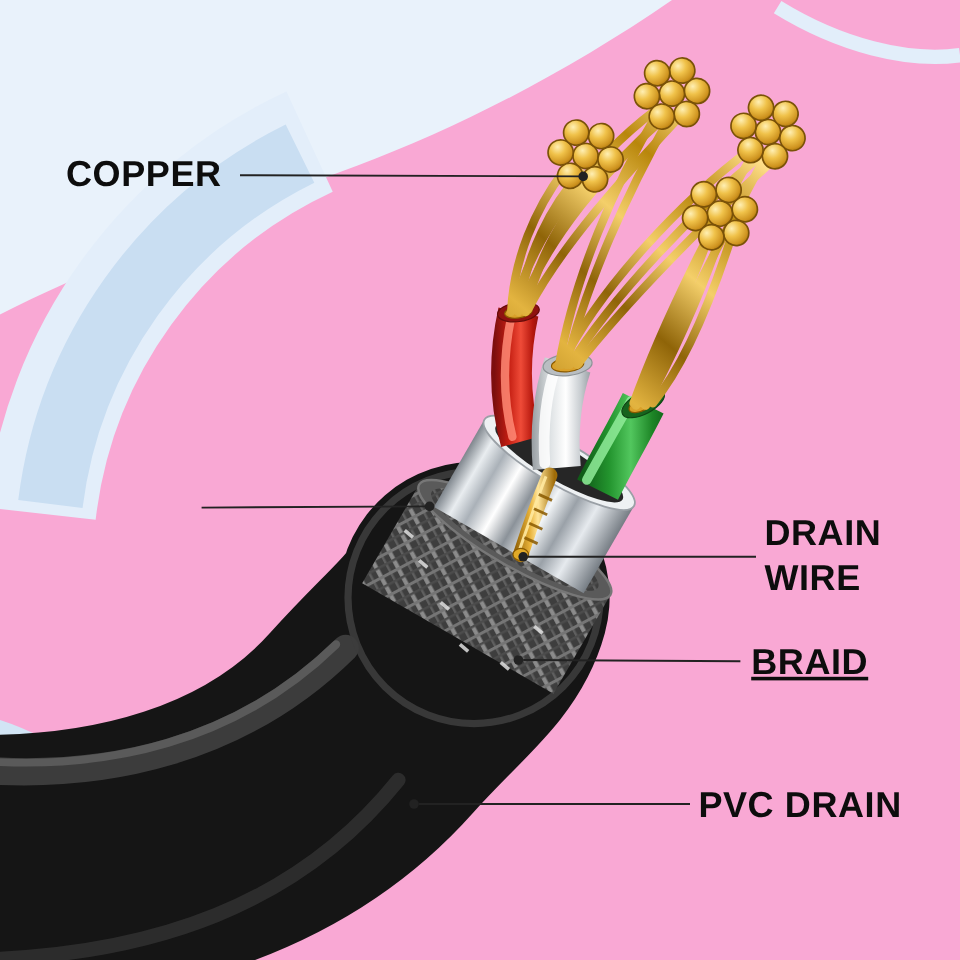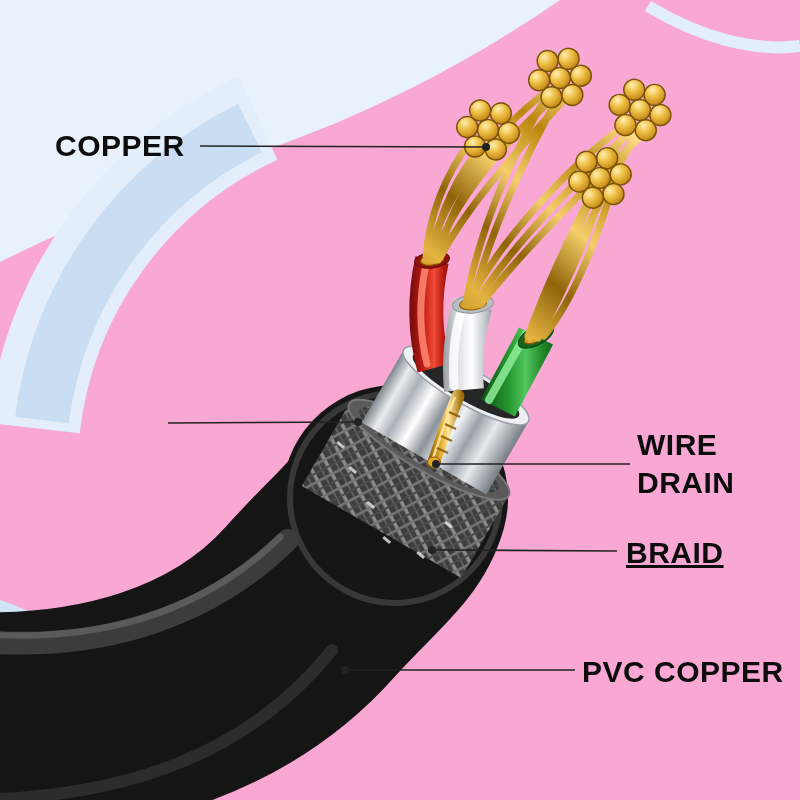--- a/index.html
+++ b/index.html
@@ -200,19 +200,19 @@
       <circle cx="486" cy="147" r="4"></circle>
       <circle cx="358" cy="422" r="4"></circle>
       <circle cx="436" cy="464" r="4"></circle>
       <circle cx="432" cy="550" r="4"></circle>
       <circle cx="345" cy="670" r="4"></circle>
     </g>
   </svg>
 
   <div class="label label-copper">COPPER</div>
   <div class="label label-drain">
+    <span class="lline">DRAIN</span>
     <span class="lline">WIRE</span>
-    <span class="lline">DRAIN</span>
   </div>
   <div class="label label-braid">BRAID</div>
-  <div class="label label-pvc">PVC COPPER</div>
+  <div class="label label-pvc">PVC DRAIN</div>
 
 </div>
 
 </body></html>

